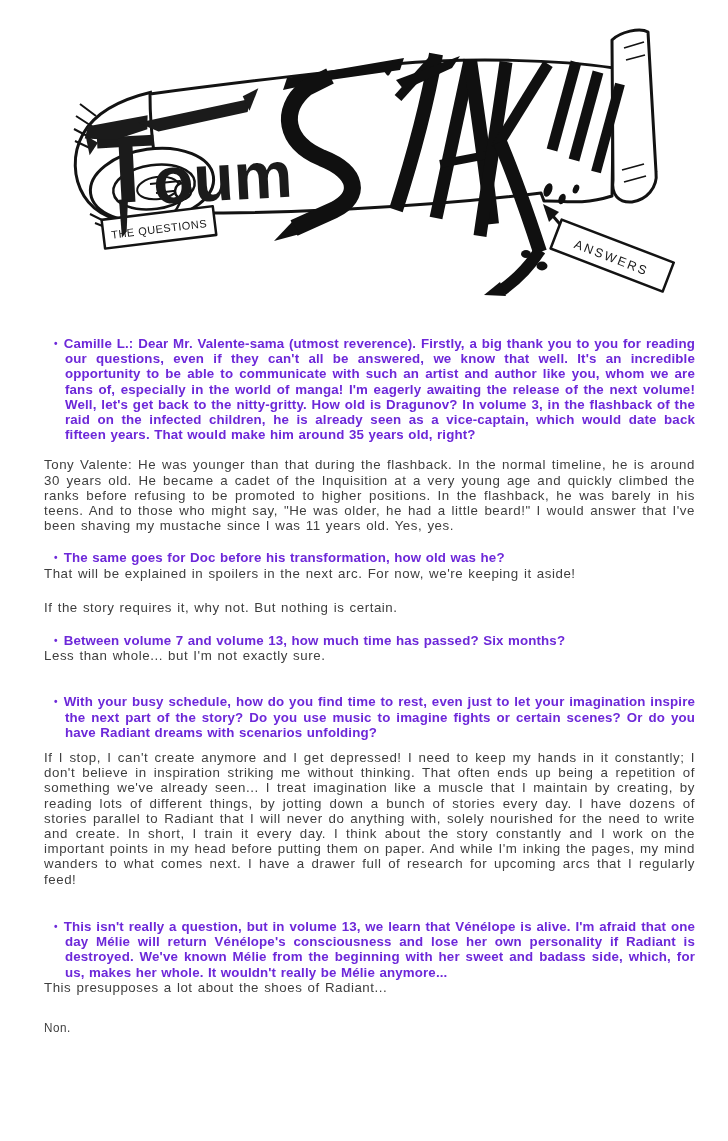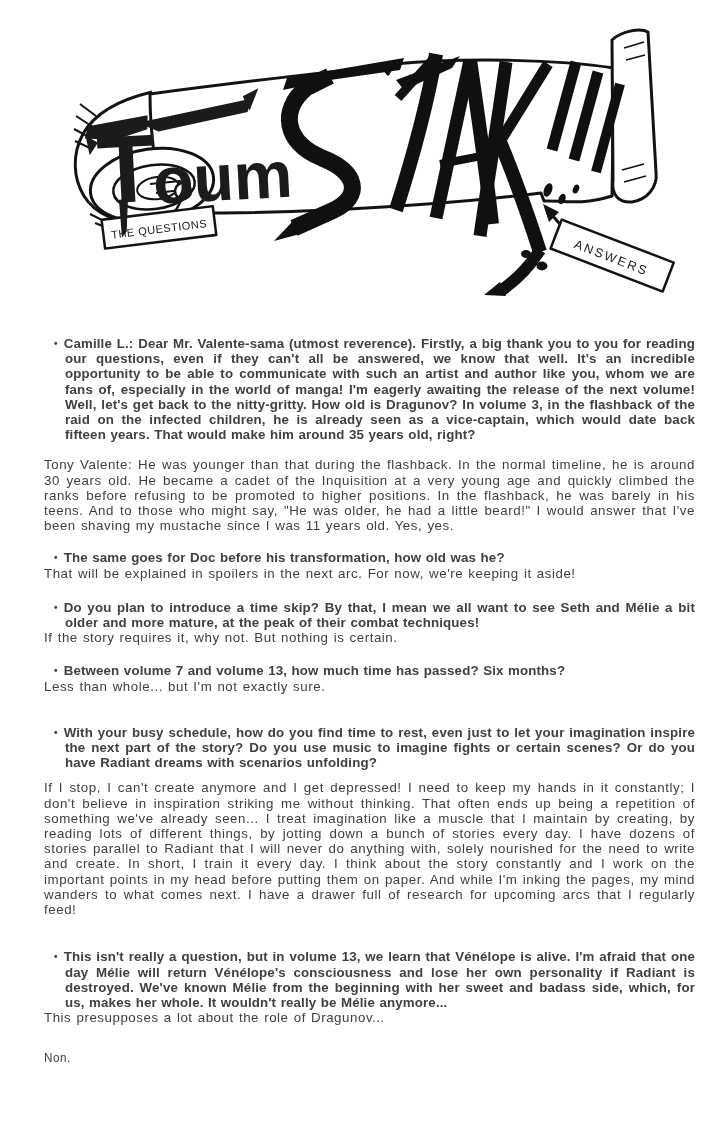--- a/index.html
+++ b/index.html
@@ -3,21 +3,21 @@
 <meta charset="utf-8">
 <style>
   html,body{margin:0;padding:0;background:#ffffff;}
   body{width:728px;height:1141px;overflow:hidden;font-family:"Liberation Sans",sans-serif;}
   .page{width:728px;height:1141px;background:#ffffff;position:relative;}
   .banner-wrap{height:312px;position:relative;}
   .banner-wrap svg{display:block;}
   .content{padding:0 33px 0 44px;}
   .pair{margin:0;}
   .question{
-    color:#404040;font-weight:bold;font-size:13.3px;line-height:15.2px;
+    color:#6d28d9;font-weight:bold;font-size:13.3px;line-height:15.2px;
     text-align:justify;padding-left:21px;text-indent:-11px;
     letter-spacing:.15px;word-spacing:.6px;
   }
   .bullet{font-size:10px;margin-right:6px;vertical-align:1px;}
   .answer{
     color:#3e3e3e;font-weight:normal;font-size:13.3px;line-height:15.2px;
     text-align:justify;margin:0;letter-spacing:.55px;word-spacing:.9px;
   }
   .p1{margin-top:24px;}
   .p1 .answer{margin-top:15px;}
@@ -137,37 +137,36 @@
       <div class="question"><span class="bullet">•</span><span class="qtext">Camille L.: Dear Mr. Valente-sama (utmost reverence). Firstly, a big thank you to you for reading our questions, even if they can't all be answered, we know that well. It's an incredible opportunity to be able to communicate with such an artist and author like you, whom we are fans of, especially in the world of manga! I'm eagerly awaiting the release of the next volume! Well, let's get back to the nitty-gritty. How old is Dragunov? In volume 3, in the flashback of the raid on the infected children, he is already seen as a vice-captain, which would date back fifteen years. That would make him around 35 years old, right?</span></div>
       <p class="answer">Tony Valente: He was younger than that during the flashback. In the normal timeline, he is around 30 years old. He became a cadet of the Inquisition at a very young age and quickly climbed the ranks before refusing to be promoted to higher positions. In the flashback, he was barely in his teens. And to those who might say, "He was older, he had a little beard!" I would answer that I've been shaving my mustache since I was 11 years old. Yes, yes.</p>
     </div>
 
     <div class="pair p2">
       <div class="question"><span class="bullet">•</span><span class="qtext">The same goes for Doc before his transformation, how old was he?</span></div>
       <p class="answer">That will be explained in spoilers in the next arc. For now, we're keeping it aside!</p>
     </div>
 
     <div class="pair p3">
-      <div class="question"><span class="bullet">•</span><span class="qtext">Do you plan to introduce a time skip? By that, I mean we all want to see Seth and Mélie a bit older and more mature, at the peak of their combat techniques!</span></div>
       <p class="answer">If the story requires it, why not. But nothing is certain.</p>
     </div>
 
     <div class="pair p4">
       <div class="question"><span class="bullet">•</span><span class="qtext">Between volume 7 and volume 13, how much time has passed? Six months?</span></div>
       <p class="answer">Less than whole... but I'm not exactly sure.</p>
     </div>
 
     <div class="pair p5">
       <div class="question"><span class="bullet">•</span><span class="qtext">With your busy schedule, how do you find time to rest, even just to let your imagination inspire the next part of the story? Do you use music to imagine fights or certain scenes? Or do you have Radiant dreams with scenarios unfolding?</span></div>
       <p class="answer">If I stop, I can't create anymore and I get depressed! I need to keep my hands in it constantly; I don't believe in inspiration striking me without thinking. That often ends up being a repetition of something we've already seen... I treat imagination like a muscle that I maintain by creating, by reading lots of different things, by jotting down a bunch of stories every day. I have dozens of stories parallel to Radiant that I will never do anything with, solely nourished for the need to write and create. In short, I train it every day. I think about the story constantly and I work on the important points in my head before putting them on paper. And while I'm inking the pages, my mind wanders to what comes next. I have a drawer full of research for upcoming arcs that I regularly feed!</p>
     </div>
 
     <div class="pair p6">
       <div class="question"><span class="bullet">•</span><span class="qtext">This isn't really a question, but in volume 13, we learn that Vénélope is alive. I'm afraid that one day Mélie will return Vénélope's consciousness and lose her own personality if Radiant is destroyed. We've known Mélie from the beginning with her sweet and badass side, which, for us, makes her whole. It wouldn't really be Mélie anymore...</span></div>
-      <p class="answer">This presupposes a lot about the role of Dragunov...</p>
+      <p class="answer">This presupposes a lot about the shoes of Radiant...</p>
     </div>
 
     <div class="pair p7">
       <p class="answer narrow-a">Non.</p>
     </div>
 
   </section>
 </main>
 
 </body></html>

